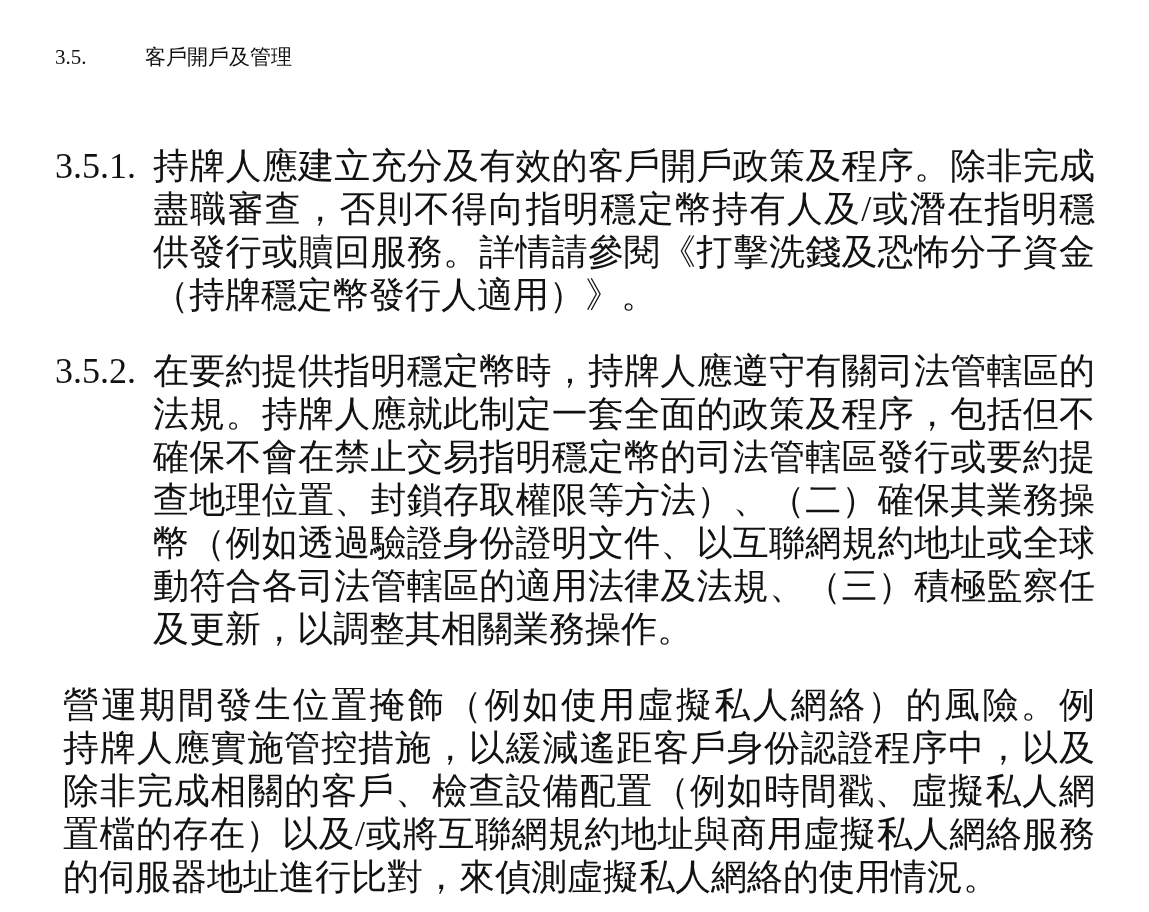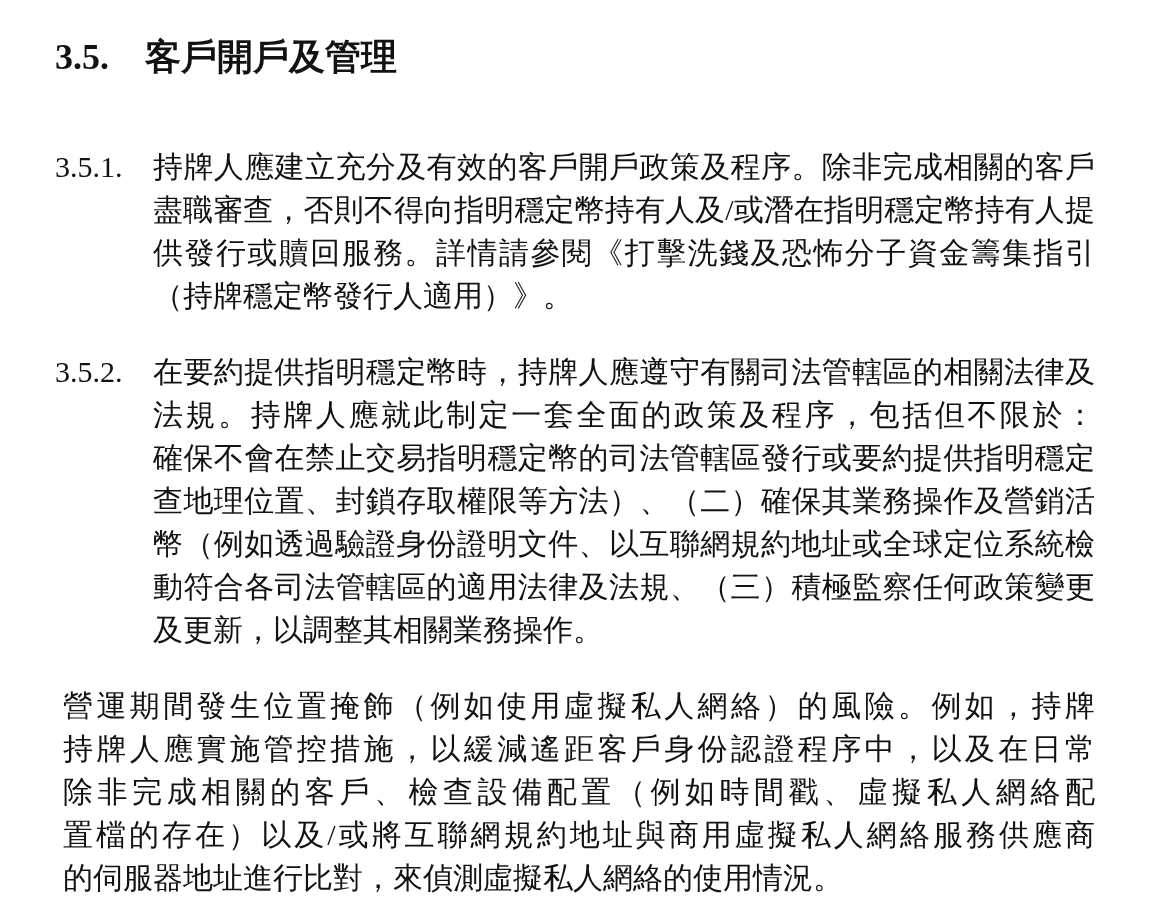--- a/index.html
+++ b/index.html
@@ -15,32 +15,32 @@
     font-family: "Liberation Serif", "DejaVu Serif", serif;
   }
   .doc {
     box-sizing: border-box;
     width: 1149px;
     height: 912px;
     padding: 36px 54px 0 55px;
   }
   .heading {
     display: flex;
-    font-weight: bold;
-    font-size: 36px;
+    font-weight: normal;
+    font-size: 21px;
     line-height: 43px;
     margin-bottom: 66px;
   }
   .num-col {
     width: 90px;
     flex: 0 0 90px;
   }
   .para {
     display: flex;
-    font-size: 30px;
+    font-size: 36px;
     margin-bottom: 33px;
   }
   .para .num-col {
     line-height: 43px;
   }
   .para-body {
     flex: 1 1 auto;
     min-width: 0;
     margin-left: 8px;
   }

